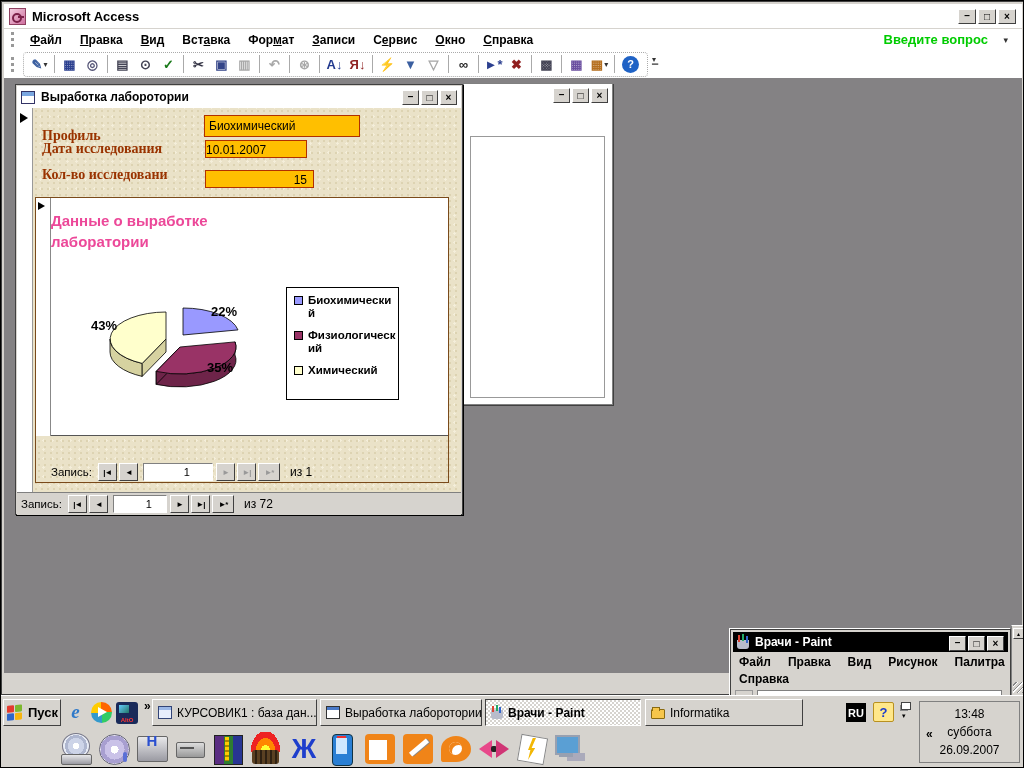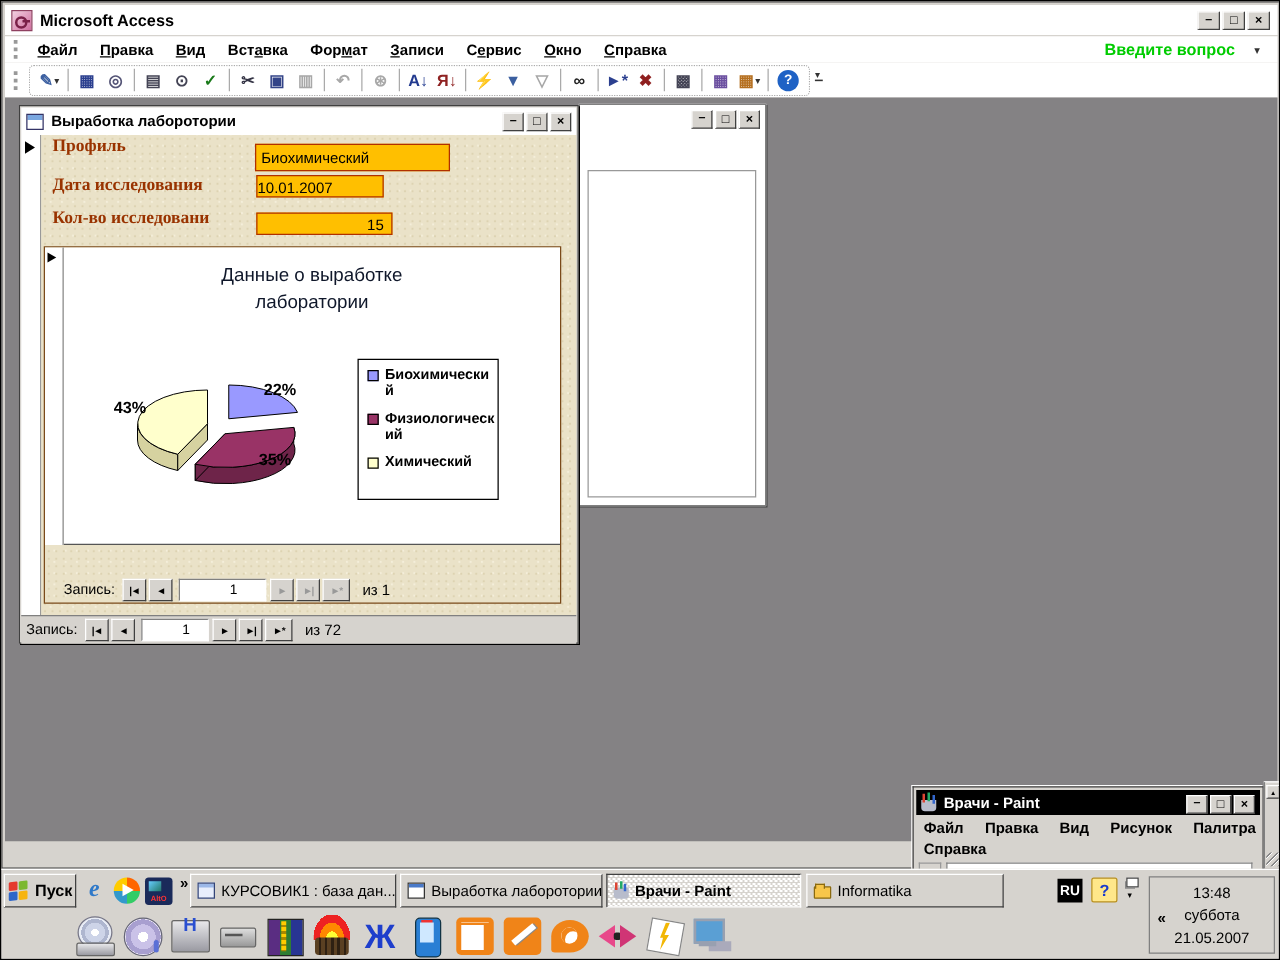--- a/index.html
+++ b/index.html
@@ -60,32 +60,32 @@
   .wcb.small{width:17px;height:15px;}
   #fw-body{position:absolute;left:1px;top:23px;right:1px;bottom:1px;}
   .beige{background-color:#EAE2C8;
          background-image:radial-gradient(#ddd3b2 1px,transparent 1.2px),radial-gradient(#f4eeda 1px,transparent 1.2px);
          background-size:6px 6px,9px 9px;background-position:0 0,3px 4px;}
   #fw-selector{position:absolute;left:0;top:0;width:16px;height:384px;background:#fff;border-right:1px solid #999;}
   .selarrow{width:0;height:0;border-left:8px solid #000;border-top:5px solid transparent;border-bottom:5px solid transparent;position:absolute;}
   #fw-selector .selarrow{left:3px;top:5px;}
   #fw-detail{position:absolute;left:16px;top:0;right:0;height:384px;}
   .flabel{position:absolute;font-family:"Liberation Serif",serif;font-weight:bold;font-size:14px;color:#993300;}
-  #flabel1{left:9px;top:2px;}  #flabel2{left:9px;top:33px;}  #flabel3{left:9px;top:59px;}
+  #flabel1{left:9px;top:20px;}  #flabel2{left:9px;top:33px;}  #flabel3{left:9px;top:59px;}
   .ffield{position:absolute;background:#FFBF00;border:1px solid #B03000;font-size:12px;color:#000;padding-top:3px;}
   #ffield1{left:171px;top:7px;width:156px;height:22px;text-align:left;padding-left:4px;}
   #ffield2{left:172px;top:32px;width:102px;height:18px;padding-right:9px;padding-top:2px;}
   #ffield3{left:172px;top:62px;width:109px;height:18px;text-align:right;padding-right:6px;padding-top:2px;}
 
   
   #subform{position:absolute;left:2px;top:89px;width:414px;height:286px;border:1px solid #7a4a1a;}
   #sf-selector{position:absolute;left:0;top:0;width:15px;height:238px;background:#fff;border-right:1px solid #888;}
   #sf-selector .selarrow{left:2px;top:4px;border-left-width:7px;border-top-width:4px;border-bottom-width:4px;}
   #sf-chart{position:absolute;left:15px;top:0;right:0;height:238px;background:#fff;border-bottom:1px solid #555;}
-  #chart-title{position:absolute;left:0;top:12px;width:100%;text-align:center;font-weight:normal;font-size:15px;line-height:21px;color:#0f172a;}
+  #chart-title{position:absolute;left:0;top:12px;width:100%;text-align:left;font-weight:bold;font-size:15px;line-height:21px;color:#ec4899;}
   #pie-svg{position:absolute;left:0;top:92px;}
   .pct{position:absolute;font-weight:bold;font-size:13px;}
   #pct0{left:160px;top:106px;} #pct1{left:156px;top:162px;} #pct2{left:40px;top:120px;}
   #legend{position:absolute;left:235px;top:89px;width:113px;height:113px;background:#fff;border:1px solid #000;padding:6px 0 0 7px;}
   .leg-row{display:flex;margin-bottom:9px;}
   .leg-sq{width:9px;height:9px;border:1px solid #000;margin:2px 5px 0 0;flex:none;}
   .leg-txt{font-weight:bold;font-size:11.5px;line-height:13px;width:90px;word-break:break-all;}
 
   
   .recnav{display:flex;align-items:center;}
@@ -439,21 +439,21 @@
       </div>
 
     <div id="tray-ru">RU</div>
     <div id="tray-help">?</div>
     <div id="tray-win"></div>
     <div id="tray-dd">▾</div>
 
     <div id="clock">
       <div id="clock-time">13:48</div>
       <div id="clock-day">суббота</div>
-      <div id="clock-date">21.05.2007</div>
+      <div id="clock-date">26.09.2007</div>
       <span id="clock-collapse">«</span>
     </div>
 
     <div id="icon-row">
         <div class="ri cd-drive-icon" style="left: 58px;"></div>
         <div class="ri audio-cd-icon" style="left: 96px;"></div>
         <div class="ri floppy-drive-icon" style="left: 134px;"></div>
         <div class="ri removable-drive-icon" style="left: 172px;"></div>
         <div class="ri winrar-icon" style="left: 210px;"></div>
         <div class="ri cd-burner-icon" style="left: 248px;"></div>

